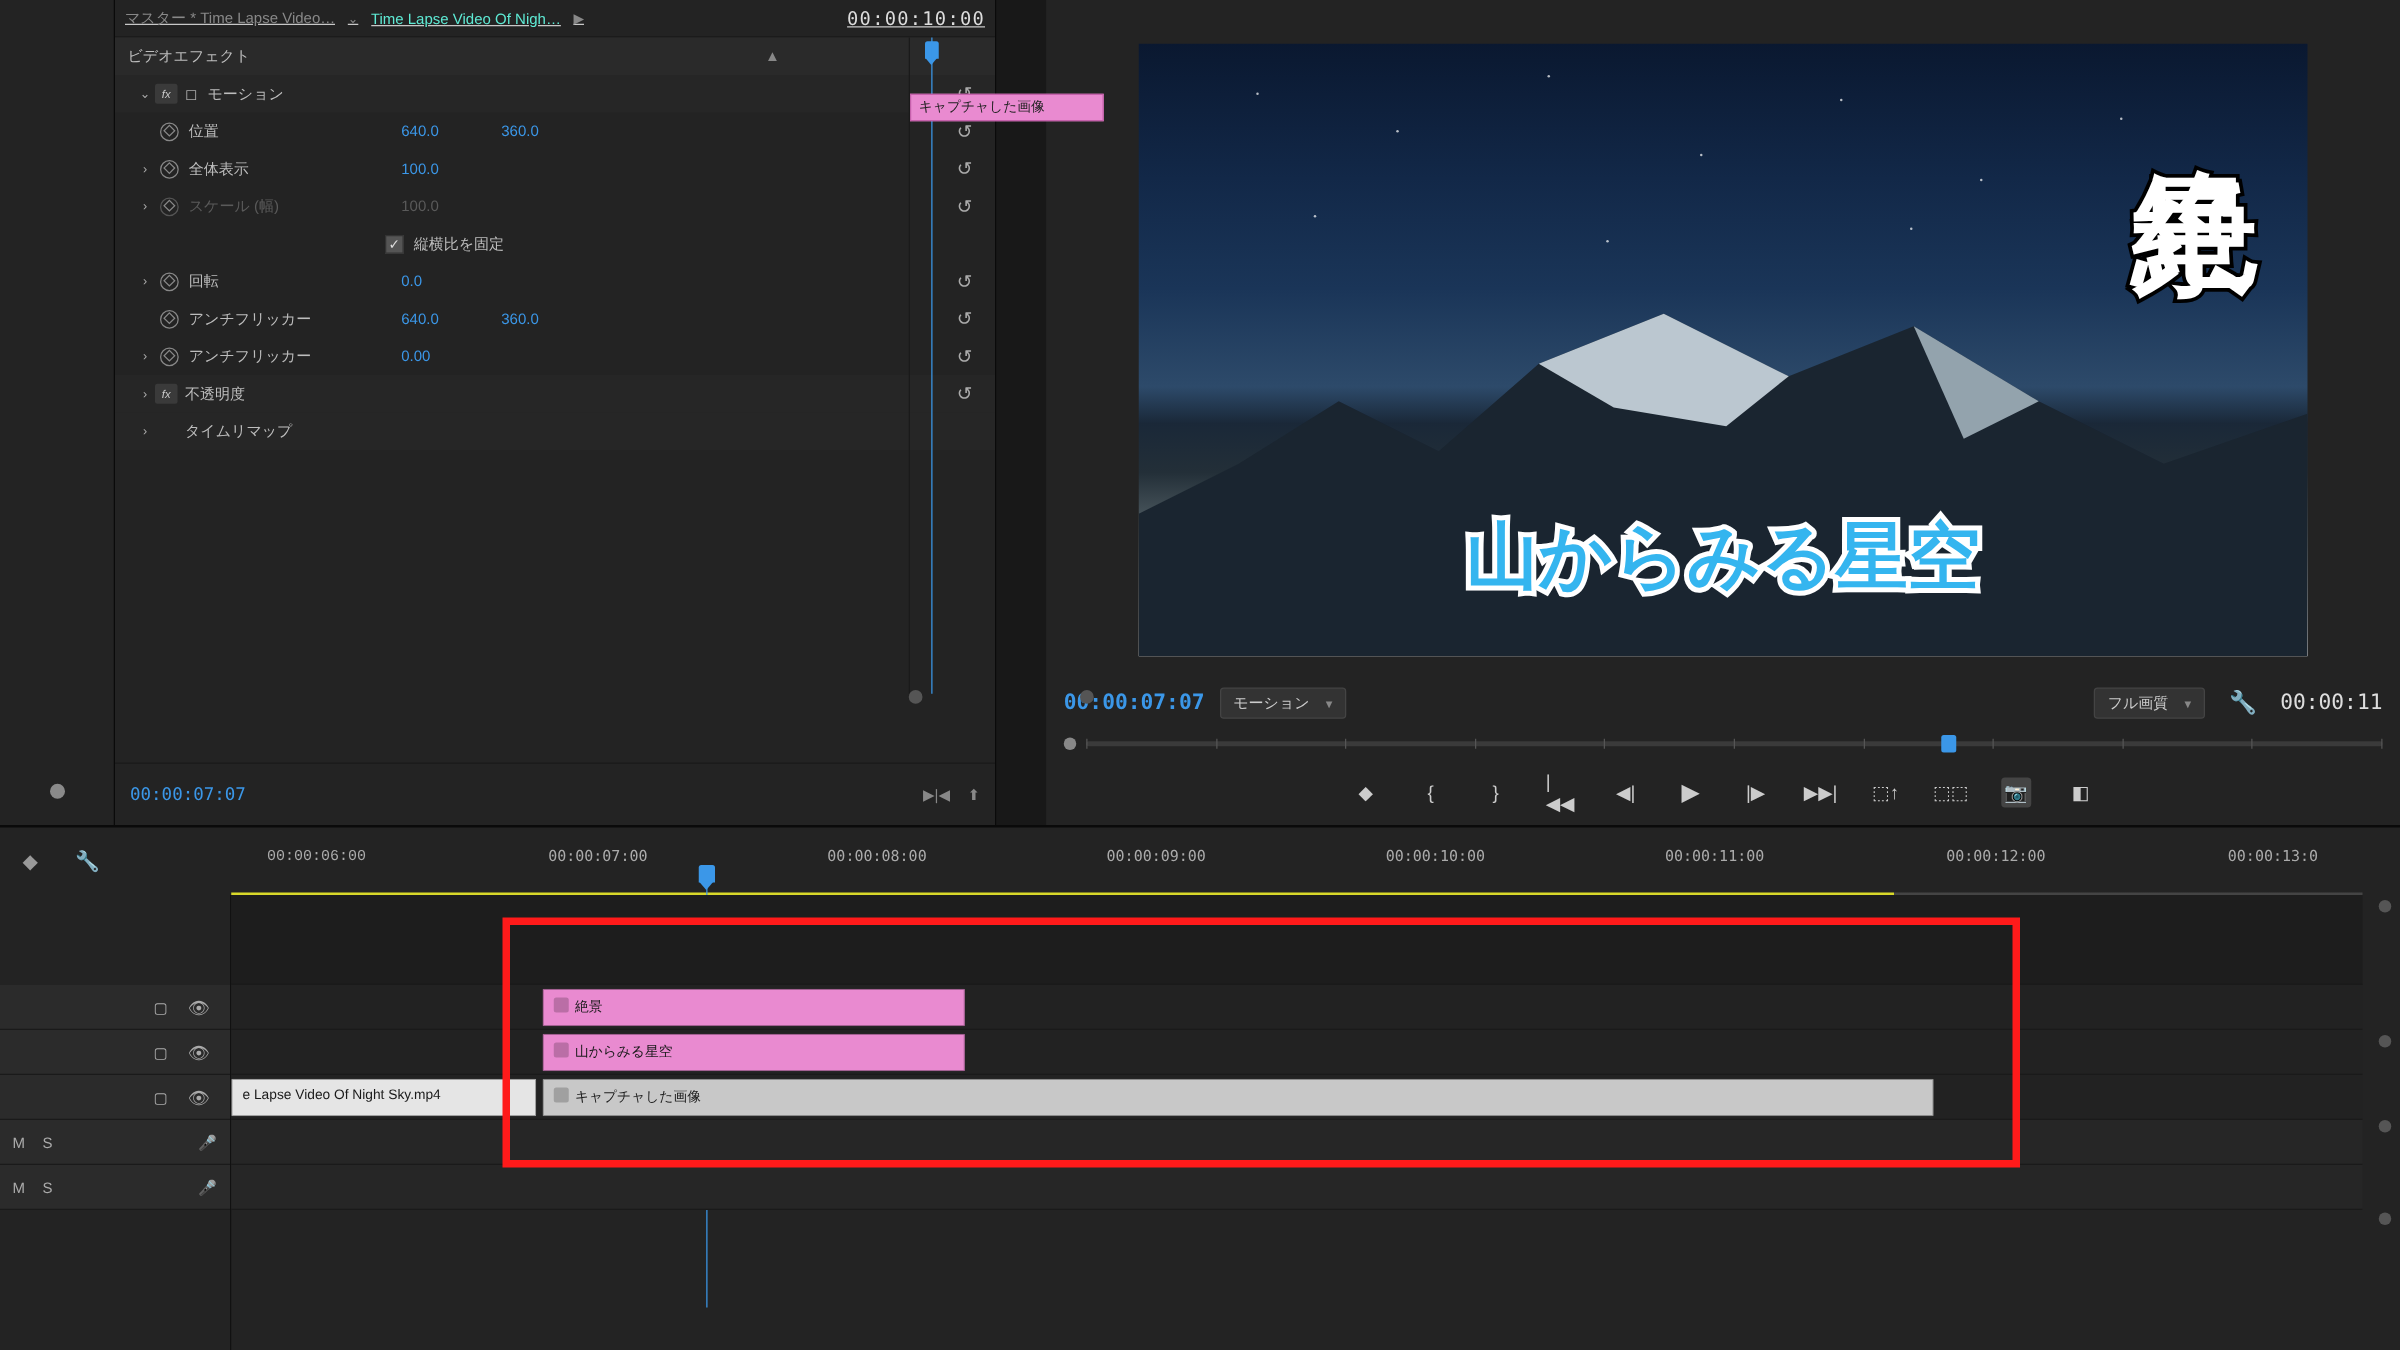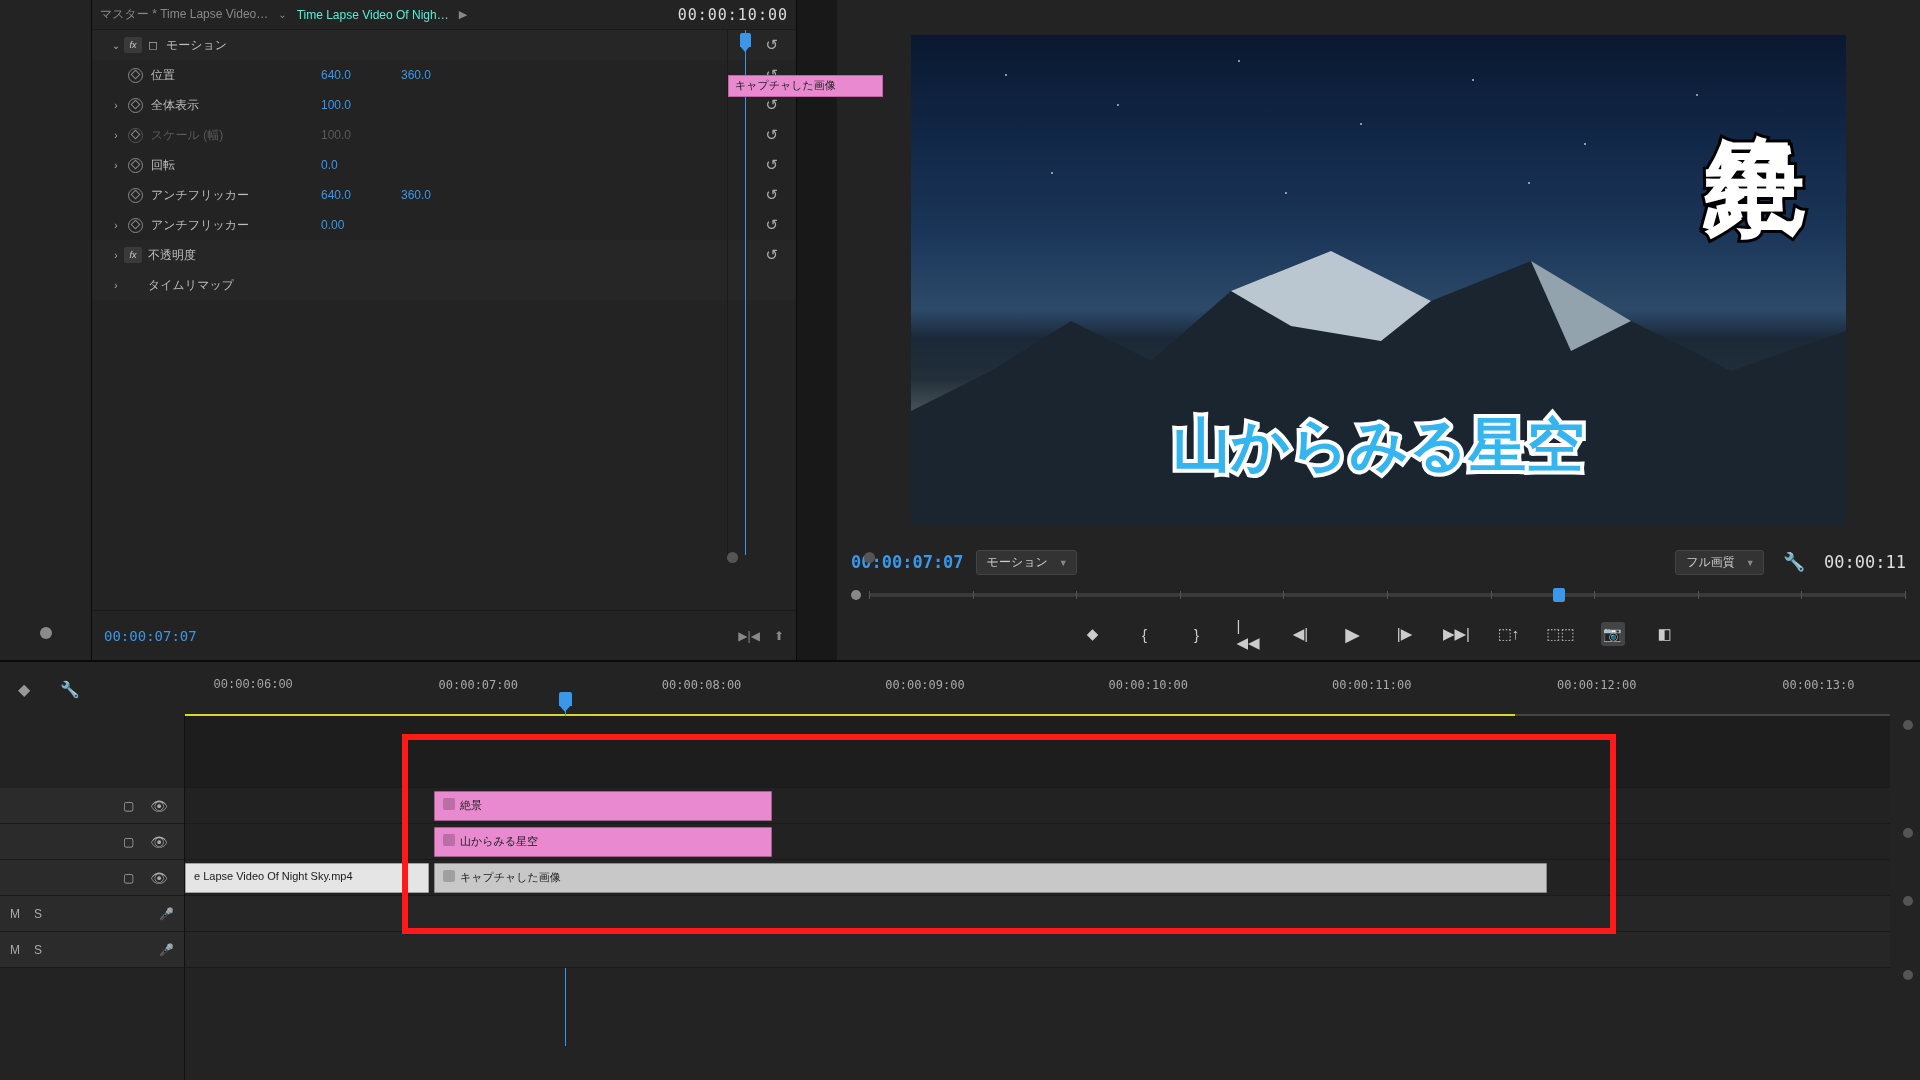--- a/index.html
+++ b/index.html
@@ -5,21 +5,21 @@
 * { margin: 0; padding: 0; box-sizing: border-box; font-family: "Segoe UI", "Hiragino Kaku Gothic Pro", Meiryo, sans-serif; }
 body { background: #1e1e1e; color: #c8c8c8; font-size: 12px; overflow: hidden; width: 1920px; height: 1080px; }
 
 .root { display: flex; flex-direction: column; width: 100%; height: 100%; }
 .top { display: flex; height: 660px; }
 .panel { background: #232323; border-right: 1px solid #0a0a0a; position: relative; }
 .left-gutter { width: 92px; background: #232323; border-right: 1px solid #0a0a0a; display: flex; flex-direction: column; justify-content: flex-end; align-items: center; padding-bottom: 15px; }
 .gutter-icon { width: 12px; height: 12px; border-radius: 50%; background: #8a8a8a; margin: 6px; }
 
 .effects-panel { width: 705px; display: flex; flex-direction: column; }
-.effects-header { height: 30px; display: flex; align-items: center; padding: 0 8px; gap: 10px; border-bottom: 1px solid #1a1a1a; }
+.effects-header { height: 30px; display: flex; align-items: center; padding: 0 8px; gap: 10px; border-bottom: 1px solid #1a1a1a; text-decoration: underline; }
 .crumb-dim { color: #888; white-space: nowrap; overflow: hidden; text-overflow: ellipsis; max-width: 230px; }
 .crumb-active { color: #5eead4; white-space: nowrap; overflow: hidden; text-overflow: ellipsis; max-width: 220px; }
 .chev { color: #888; font-size: 10px; }
 .header-time { margin-left: auto; color: #ddd; letter-spacing: 1px; font-family: monospace; font-size: 15px; }
 
 .effects-body { flex: 1; display: flex; flex-direction: column; position: relative; }
 .section-row { height: 30px; display: flex; align-items: center; padding: 0 10px; background: #2a2a2a; }
 .section-arrow { width: 14px; color: #888; }
 .section-label { flex: 1; color: #bdbdbd; }
 
@@ -134,20 +134,24 @@
         <span class="header-time">00:00:10:00</span>
       </div>
 
       <div class="effects-body">
         <div class="keyframe-strip">
           <div class="playhead-handle"></div>
           <div class="playhead-line"></div>
           <div class="pink-clip">キャプチャした画像</div>
         </div>
 
+        <div class="section-row">
+          <span class="section-label">ビデオエフェクト</span>
+          <span class="section-arrow" style="margin-right:160px;">▲</span>
+        </div>
 
         <div class="prop-row group">
           <span class="twist">⌄</span>
           <span class="fx-badge">fx</span>
           <span style="margin-right:8px;color:#aaa;">◻</span>
           <span class="prop-name">モーション</span>
           <span class="reset-btn">↺</span>
         </div>
 
         <div class="prop-row">
@@ -168,20 +172,25 @@
         </div>
 
         <div class="prop-row">
           <span class="twist">›</span>
           <span class="kf-toggle" style="border-color:#555;"></span>
           <span class="prop-name dim">スケール (幅)</span>
           <span class="prop-val dim">100.0</span>
           <span class="reset-btn">↺</span>
         </div>
 
+        <div class="prop-row">
+          <span style="width:200px;"></span>
+          <span class="checkbox"></span>
+          <span class="prop-name">縦横比を固定</span>
+        </div>
 
         <div class="prop-row">
           <span class="twist">›</span>
           <span class="kf-toggle"></span>
           <span class="prop-name">回転</span>
           <span class="prop-val">0.0</span>
           <span class="reset-btn">↺</span>
         </div>
 
         <div class="prop-row">

